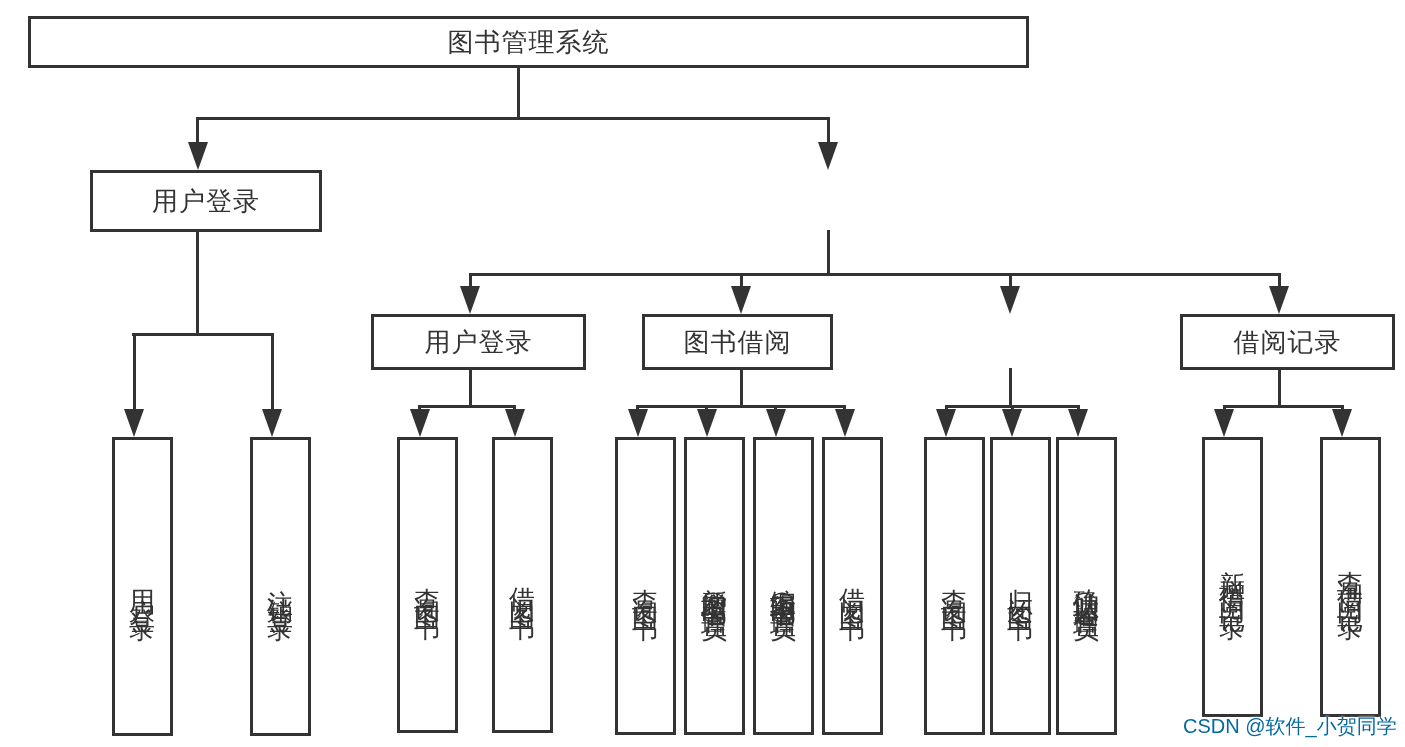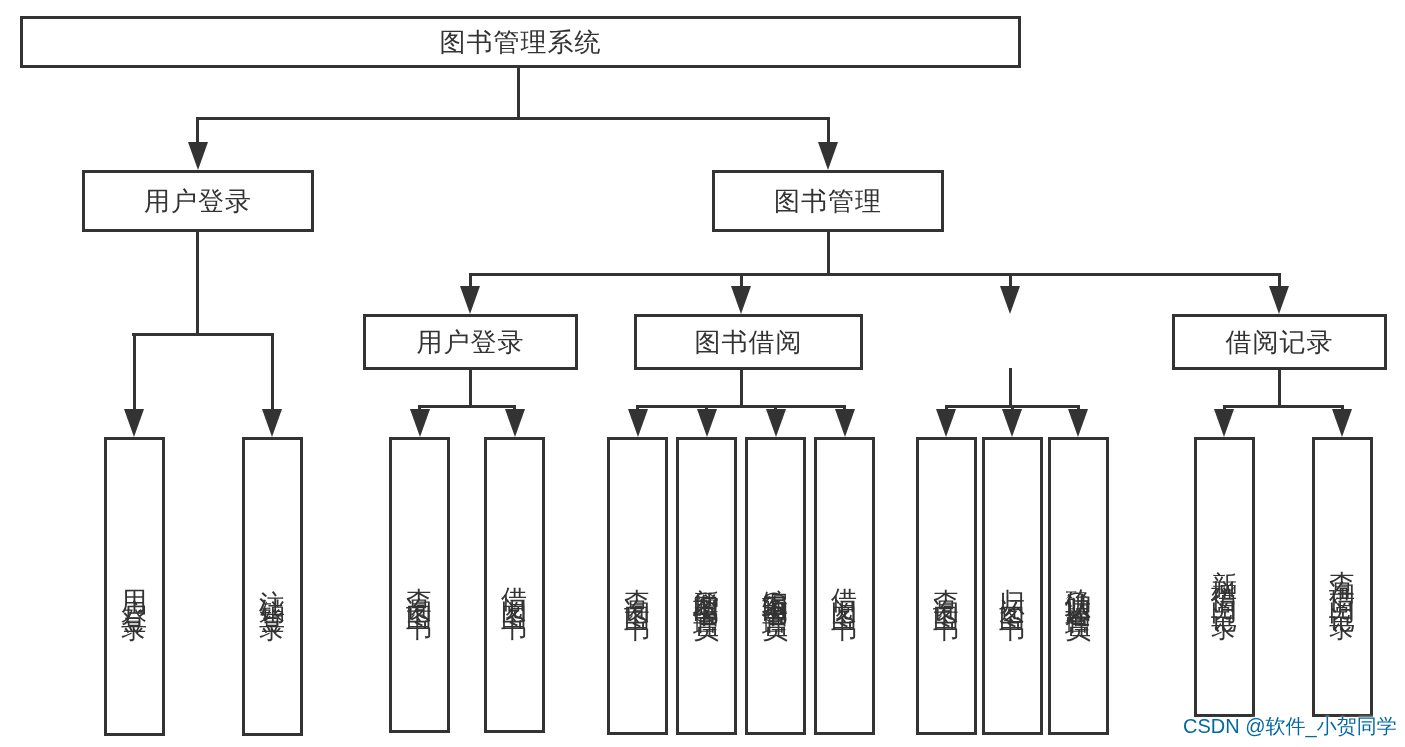--- a/index.html
+++ b/index.html
@@ -2,21 +2,21 @@
 <html><head>
 <meta charset="utf-8">
 <style>
   html,body{margin:0;padding:0;background:#ffffff;}
   .canvas{
     position:relative;width:1405px;height:747px;background:#ffffff;overflow:hidden;
     font-family:"Liberation Sans","DejaVu Sans",sans-serif;color:#333333;
   }
   .box{
     position:absolute;box-sizing:border-box;border:3px solid #333333;background:#ffffff;
-    display:flex;align-items:center;justify-content:center;
+    display:flex;align-items:center;justify-content:center;margin-left:8px;
   }
   .hlabel{font-size:26px;color:#333333;white-space:nowrap;letter-spacing:1px;}
   .vlabel{
     writing-mode:vertical-rl;text-orientation:mixed;
     font-size:26px;color:#333333;letter-spacing:9px;line-height:1;
   }
   .vlabel.tight{letter-spacing:4px;}
   .vl{position:absolute;width:3px;background:#333333;}
   .hl{position:absolute;height:3px;background:#333333;}
   .arrow{
@@ -41,23 +41,20 @@
   <div class="vl" style="left:517px;top:66px;height:53px;"></div>
   <div class="hl" style="left:196px;top:117px;width:634px;"></div>
   <div class="vl" style="left:196px;top:119px;height:25px;"></div>
   <div class="arrow" style="left:188px;top:142px;"></div>
   <div class="vl" style="left:827px;top:119px;height:25px;"></div>
   <div class="arrow" style="left:818px;top:142px;"></div>
 
   <div class="box" style="left:82px;top:170px;width:232px;height:62px;">
     <span class="hlabel">用户登录</span>
   </div>
-  <div class="box" style="left:712px;top:170px;width:232px;height:62px;">
-    <span class="hlabel">图书管理</span>
-  </div>
 
   <div class="vl" style="left:196px;top:230px;height:105px;"></div>
   <div class="hl" style="left:132px;top:333px;width:142px;"></div>
   <div class="vl" style="left:133px;top:335px;height:76px;"></div>
   <div class="arrow" style="left:124px;top:409px;"></div>
   <div class="vl" style="left:271px;top:335px;height:76px;"></div>
   <div class="arrow" style="left:262px;top:409px;"></div>
 
   <div class="vl" style="left:827px;top:230px;height:45px;"></div>
   <div class="hl" style="left:469px;top:273px;width:812px;"></div>
@@ -66,21 +63,21 @@
   <div class="vl" style="left:740px;top:275px;height:13px;"></div>
   <div class="arrow" style="left:731px;top:286px;"></div>
   <div class="vl" style="left:1009px;top:275px;height:13px;"></div>
   <div class="arrow" style="left:1000px;top:286px;"></div>
   <div class="vl" style="left:1278px;top:275px;height:13px;"></div>
   <div class="arrow" style="left:1269px;top:286px;"></div>
 
   <div class="box" style="left:363px;top:314px;width:215px;height:56px;">
     <span class="hlabel">用户登录</span>
   </div>
-  <div class="box" style="left:634px;top:314px;width:229px;height:56px;">
+  <div class="box" style="left:634px;top:314px;width:191px;height:56px;">
     <span class="hlabel">图书借阅</span>
   </div>
   <div class="box" style="left:1172px;top:314px;width:215px;height:56px;">
     <span class="hlabel">借阅记录</span>
   </div>
 
   <div class="vl" style="left:469px;top:368px;height:39px;"></div>
   <div class="hl" style="left:418px;top:405px;width:98px;"></div>
   <div class="vl" style="left:418px;top:407px;height:4px;"></div>
   <div class="arrow" style="left:410px;top:409px;"></div>

